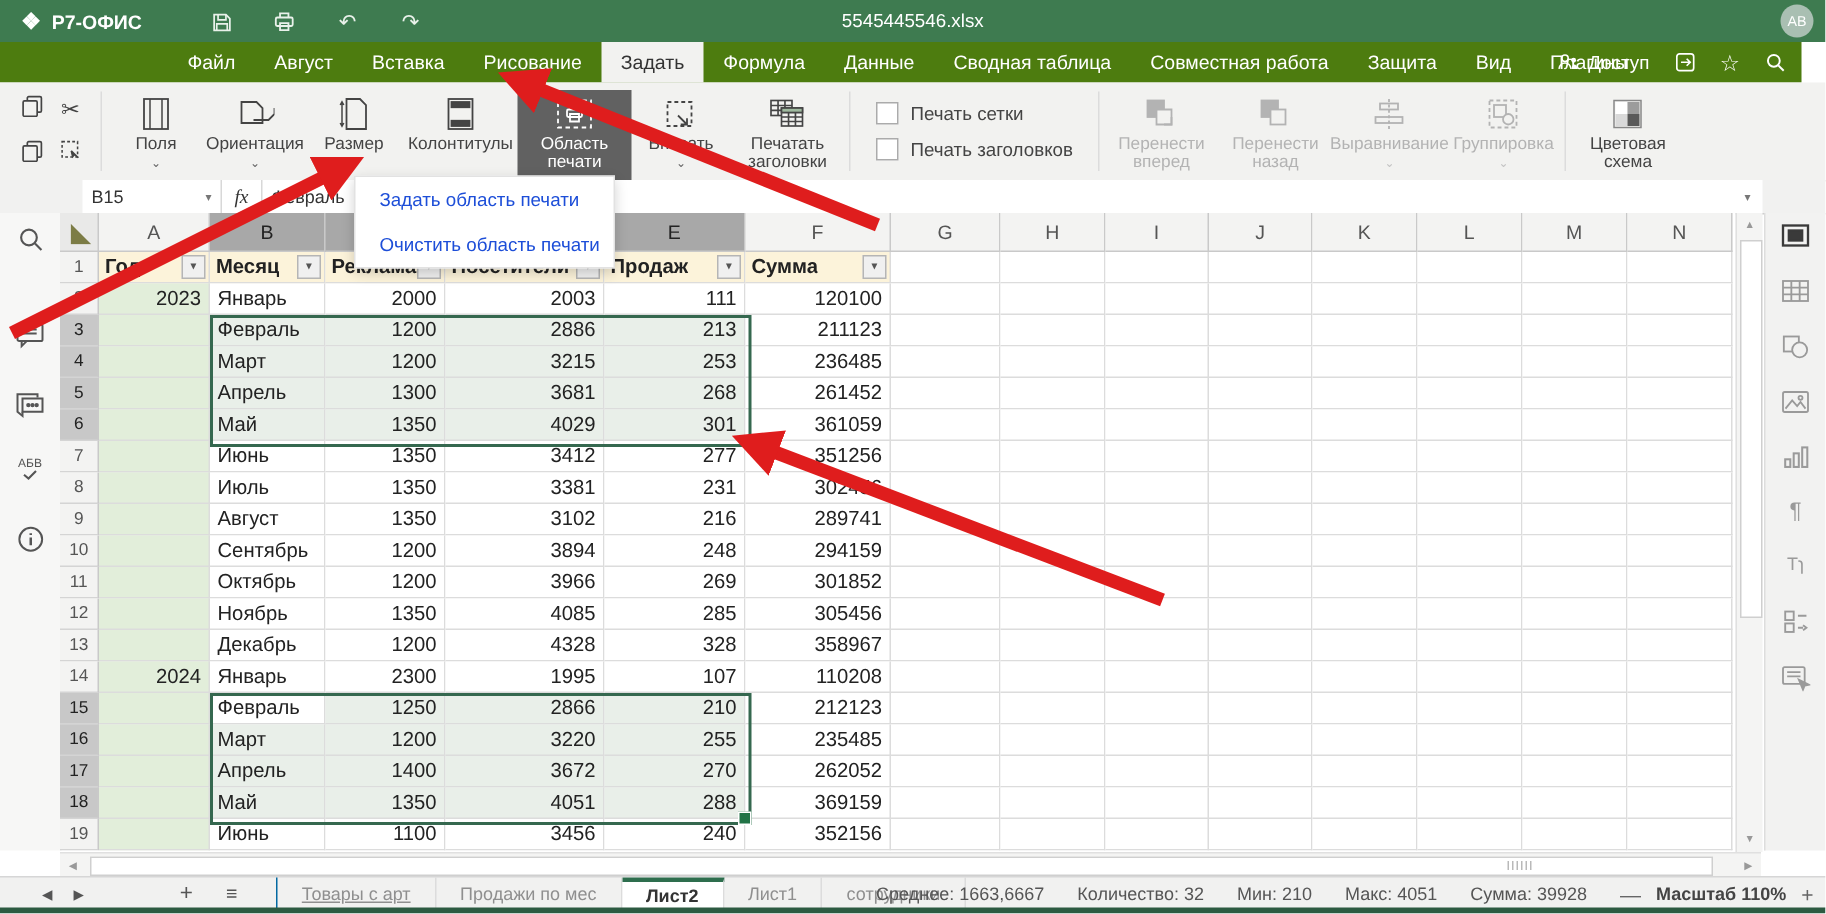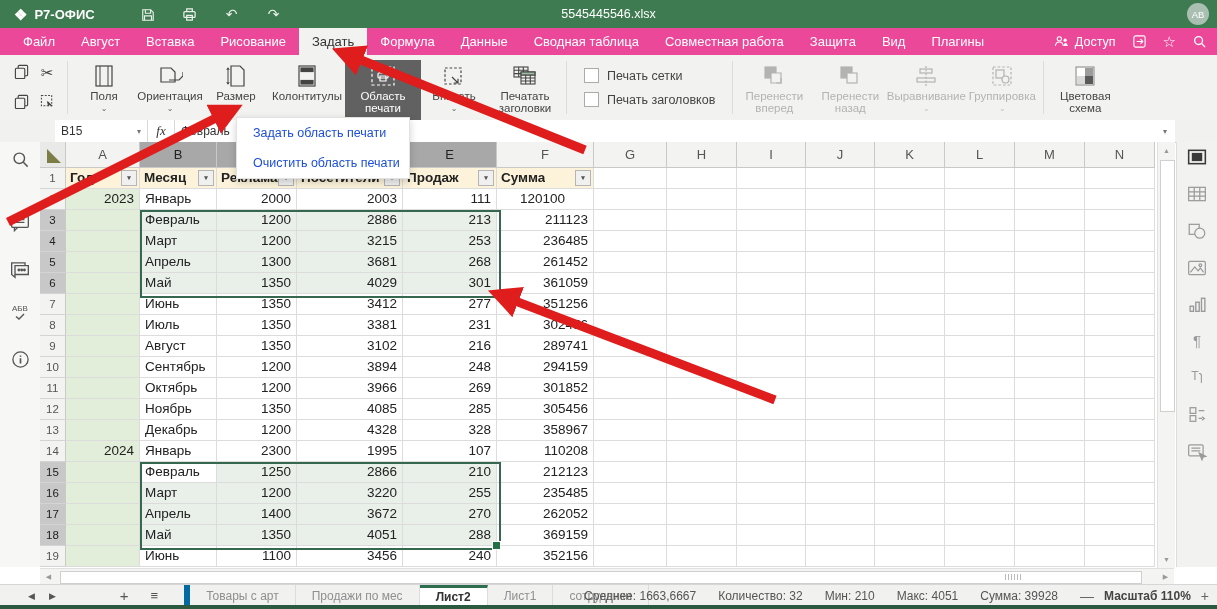--- a/index.html
+++ b/index.html
@@ -12,22 +12,22 @@
             display:flex;align-items:center;color:#fff;}
   .logo{display:flex;align-items:center;gap:7px;margin-left:14px;font-weight:bold;font-size:13px;}
   .logo-glyph{font-size:15px;line-height:1;}
   .tb-ic{width:34px;text-align:center;color:#e9f1ea;font-size:14px;cursor:default;}
   .tb-ic svg{vertical-align:middle;}
   .doc-title{position:absolute;left:0;right:0;text-align:center;font-size:12.5px;color:#fff;pointer-events:none;}
   .avatar{position:absolute;right:8px;top:3px;width:22px;height:22px;border-radius:50%;
           background:#a9bfb2;color:#fff;font-size:9.5px;display:flex;align-items:center;justify-content:center;}
 
   
-  .menubar{position:absolute;top:28px;left:0;right:0;height:27px;background:#ec4899;
-           display:flex;align-items:stretch;color:#fff;font-size:13px;}
+  .menubar{position:absolute;top:28px;left:0;right:16px;height:27px;background:#4d7c0f;
+           display:flex;align-items:stretch;color:#fff;font-size:13px;justify-content:center;}
   .menu-tabs{display:flex;align-items:stretch;margin-left:10px;}
   .mtab{padding:0 13px;display:flex;align-items:center;cursor:pointer;white-space:nowrap;}
   .mtab.active{background:#f2f2f0;color:#333;}
   .menu-right{position:absolute;right:10px;top:0;height:27px;display:flex;align-items:center;gap:16px;}
   .menu-right .mi{display:flex;align-items:center;gap:5px;font-size:12.5px;color:#fff;}
 
   
   .toolbar{position:absolute;top:55px;left:0;right:0;height:65px;background:#f2f2f0;
            border-bottom:1px solid #cfcfcf;display:flex;align-items:stretch;}
   .clip{display:grid;grid-template-columns:26px 26px;grid-template-rows:30px 30px;
@@ -109,21 +109,21 @@
   .hs-thumb{position:absolute;left:20px;top:2px;width:1080px;height:11px;background:#fff;border:1px solid #cfcfcf;}
   .grip{position:absolute;top:5px;left:965px;display:flex;gap:2px;}
   .grip i{width:1px;height:6px;background:#b9b9b9;}
 
   
   .sheetbar{position:absolute;left:0;right:0;top:584px;height:21px;background:#f1f1f0;
             border-top:1px solid #d6d6d6;display:flex;align-items:stretch;font-size:12px;color:#8f8f8f;}
   .sb-nav{display:flex;align-items:center;gap:14px;padding:0 14px 0 28px;color:#555;font-size:9px;}
   .sb-tools{display:flex;align-items:center;gap:22px;padding:0 26px 0 50px;color:#555;}
   .stab{display:flex;align-items:center;padding:0 16px;border-right:1px solid #dcdcdc;cursor:pointer;white-space:nowrap;}
-  .stab:first-of-type{border-left:6px solid #0369a1;}
+  .stab:first-of-type{border-left:1px solid #0369a1;text-decoration:underline;}
   .stab.active{background:#fff;color:#333;font-weight:bold;border-top:3px solid #2e6e4e;}
   .statusright{position:absolute;right:8px;top:0;height:21px;display:flex;align-items:center;gap:22px;
                font-size:12px;color:#555;}
   .zoomctl{display:flex;align-items:center;gap:10px;color:#444;}
   .zoomctl .zbtn{font-size:14px;color:#666;}
   .zoomctl b{font-size:12px;}
   .greenstrip{position:absolute;left:0;right:0;bottom:0;height:4px;background:#2c5a41;}
 
   
   .dropdown{position:absolute;left:236px;top:117px;width:172px;background:#fff;
@@ -504,21 +504,21 @@
         <div class="gcell" style="width: 70px;"></div>
         <div class="gcell" style="width: 70px;"></div>
       </div>
       <div class="grow">
         <div class="gcell rnum" style="width: 26px;">2</div>
         <div class="gcell yearc" style="width: 74px;">2023</div>
         <div class="gcell txtc" style="width: 77px;">Январь</div>
         <div class="gcell numc" style="width: 80px;">2000</div>
         <div class="gcell numc" style="width: 106px;">2003</div>
         <div class="gcell numc" style="width: 94px;">111</div>
-        <div class="gcell numc" style="width: 97px; text-align: center;">120100</div>
+        <div class="gcell numc" style="width: 97px;">120100</div>
         <div class="gcell" style="width: 73px;"></div>
         <div class="gcell" style="width: 70px;"></div>
         <div class="gcell" style="width: 69px;"></div>
         <div class="gcell" style="width: 69px;"></div>
         <div class="gcell" style="width: 70px;"></div>
         <div class="gcell" style="width: 70px;"></div>
         <div class="gcell" style="width: 70px;"></div>
         <div class="gcell" style="width: 70px;"></div>
       </div>
       <div class="grow">

